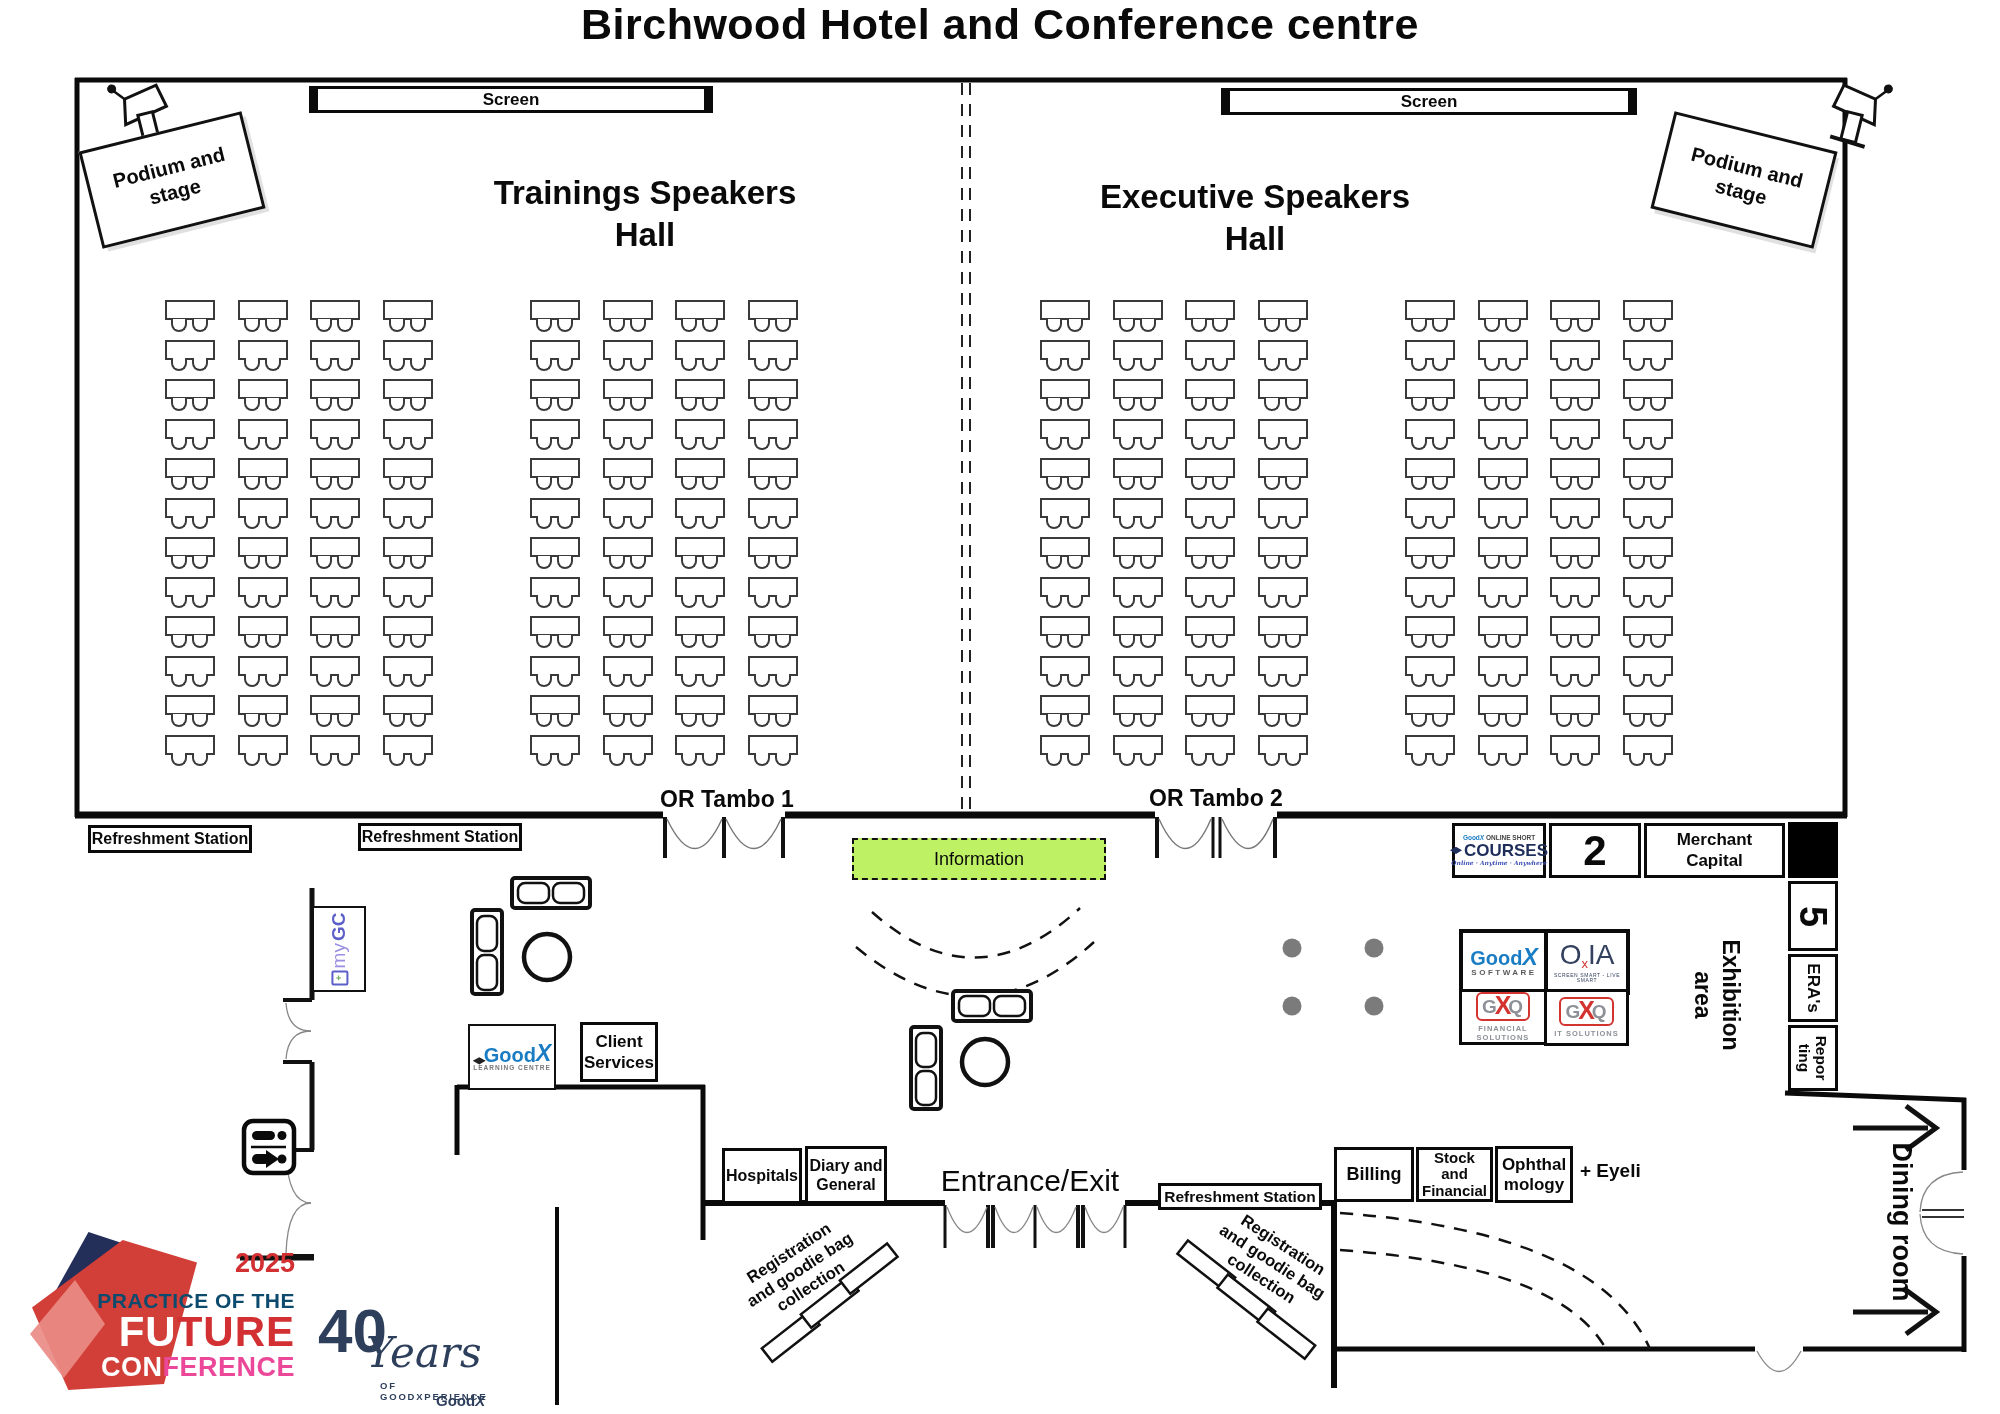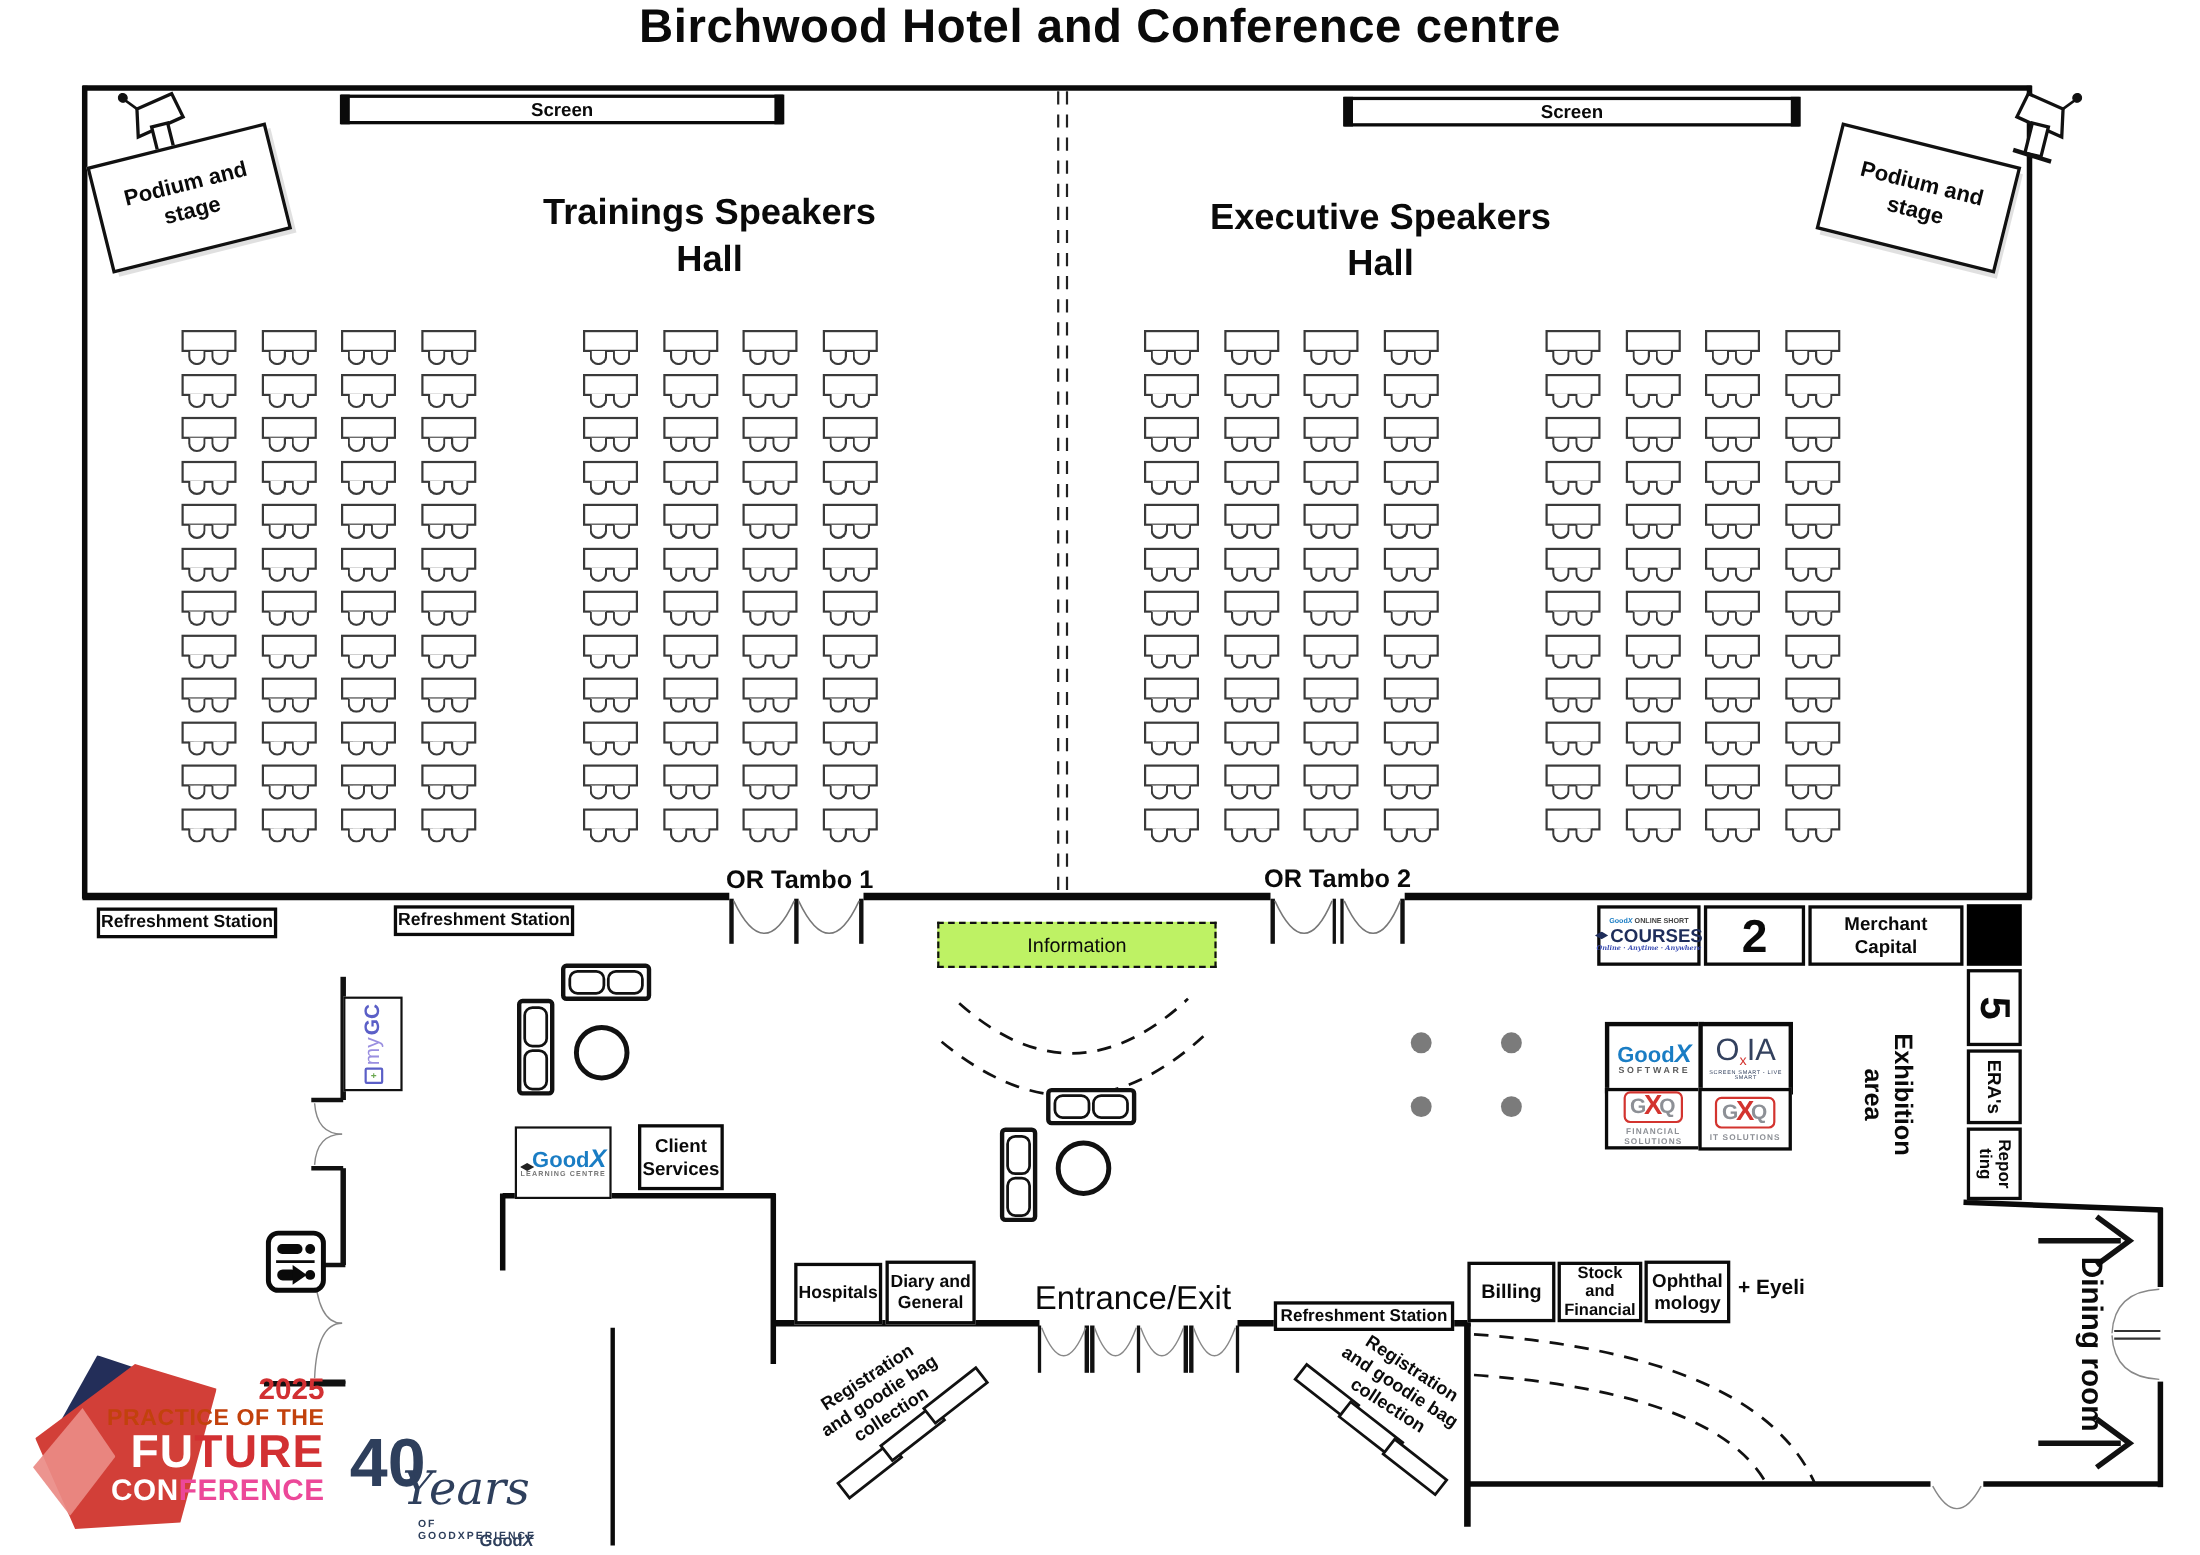--- a/index.html
+++ b/index.html
@@ -32,21 +32,21 @@
   .gxqband{border:2.5px solid #d3342f;border-radius:6px;padding:0 4px;display:flex;align-items:center;justify-content:center;line-height:1;}
   .gxq-l{font-size:19px;font-weight:bold;color:#8d9096;letter-spacing:1px;}
   .gxq-x{font-size:25px;font-weight:bold;color:#d3342f;margin:0 -3px;transform:translateY(-1px);}
   .gxq-sub{font-size:7.5px;letter-spacing:1px;color:#8d9096;margin-top:3px;line-height:1.25;font-weight:bold;}
   .lgGood{font-weight:bold;color:#1a7dc4;}
   .lgX{font-weight:bold;color:#1a7dc4;font-style:italic;}
   .tiny{letter-spacing:2.5px;color:#5a5a5a;font-weight:bold;}
   
   .poftxt{display:flex;flex-direction:column;align-items:flex-end;line-height:1.02;}
   .pof-year{color:#d23032;font-size:27px;font-weight:800;}
-  .pof-l1{color:#c2410c;font-size:21px;font-weight:800;letter-spacing:.5px;}
+  .pof-l1{color:#0c4a6e;font-size:21px;font-weight:800;letter-spacing:.5px;margin-top:12px;}
   .pof-l2{font-size:42px;font-weight:800;letter-spacing:1px;}
   .pof-l3{font-size:27px;font-weight:800;letter-spacing:.5px;}
   .w{color:#fff;} .r{color:#d23032;} .n{color:#ec4899;}
   .poly{position:absolute;}
   .fy-num{font-size:62px;font-weight:800;color:#2e3f5c;line-height:1;}
   .fy-years{font-family:"DejaVu Serif",serif;font-style:italic;font-size:42px;color:#2e3f5c;}
   .fy-sub{font-size:9.5px;letter-spacing:1.8px;color:#2e3f5c;font-weight:bold;}
   .fy-brand{font-size:15px;font-weight:800;color:#2e3f5c;}
 </style>
 </head>

